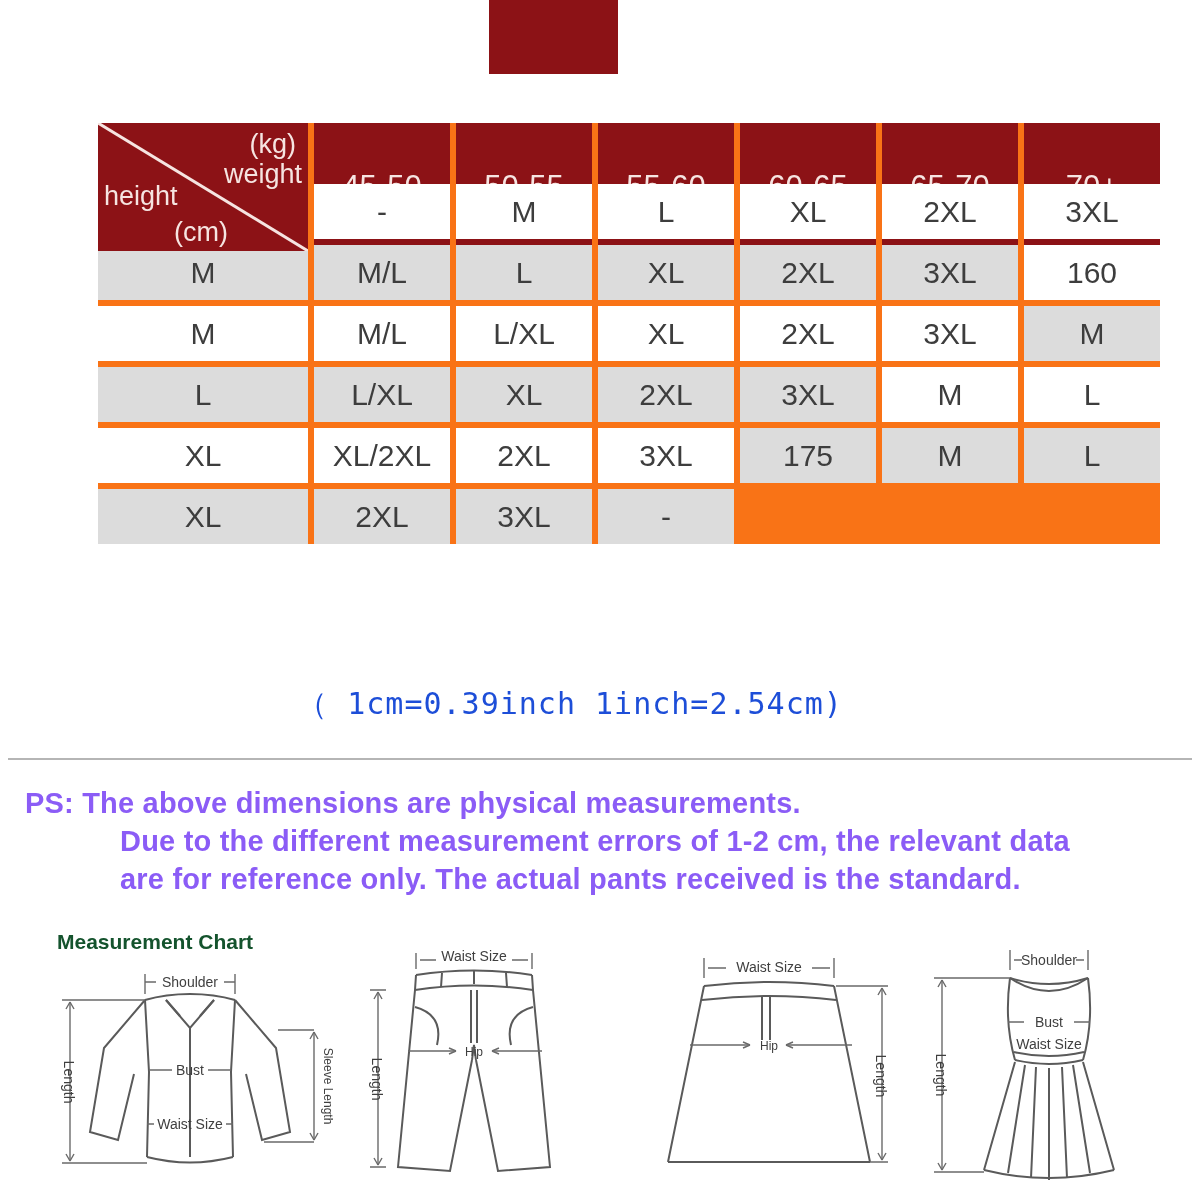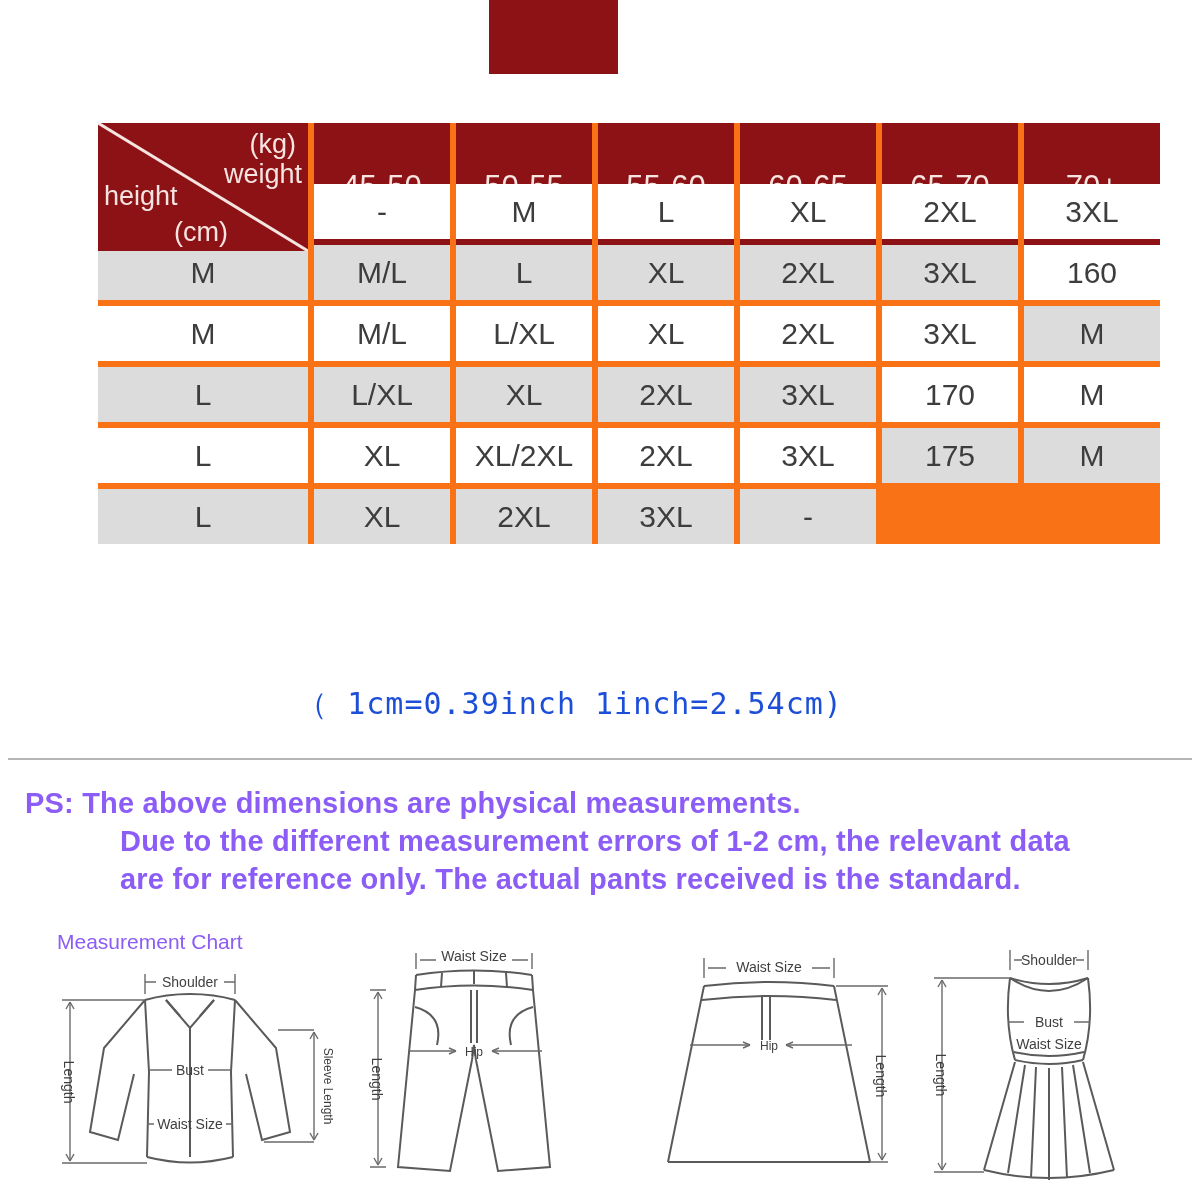--- a/index.html
+++ b/index.html
@@ -32,21 +32,21 @@
     font-family:"DejaVu Sans Mono","Liberation Mono",monospace;
     font-size:30px;letter-spacing:1px;color:#1d4ed8;
   }
   
   .divider{position:absolute;left:8px;top:758px;width:1184px;height:2px;background:#b5b5b5;}
   
   .ps{position:absolute;left:25px;top:784px;color:#8b5cf6;font-size:29px;
     font-weight:600;line-height:38px;letter-spacing:0.2px;}
   .ps .indent{padding-left:95px;}
   
-  .mc-title{position:absolute;left:57px;top:930px;font-size:21px;font-weight:normal;color:#8b5cf6;}
+  .mc-title{position:absolute;left:57px;top:930px;font-size:21px;font-weight:bold;color:#14532d;}
   .diag{position:absolute;}
   .diag svg{display:block;}
   .diag text{font-family:"Liberation Sans",sans-serif;font-size:14px;fill:#3f3f3f;}
   .diag .sm{font-size:12px;}
 </style>
 </head>
 <body>
 
 <div class="banner"></div>
 
@@ -90,21 +90,20 @@
   <div class="cell">2XL</div>
   <div class="cell">3XL</div>
 
   <div class="cell g">M</div>
   <div class="cell g">L</div>
   <div class="cell g">L/XL</div>
   <div class="cell g">XL</div>
   <div class="cell g">2XL</div>
   <div class="cell g">3XL</div>
 
-  <div class="cell">170</div>
   <div class="cell">M</div>
   <div class="cell">L</div>
   <div class="cell">XL</div>
   <div class="cell">XL/2XL</div>
   <div class="cell">2XL</div>
   <div class="cell">3XL</div>
 
   <div class="cell g">175</div>
   <div class="cell g">M</div>
   <div class="cell g">L</div>

